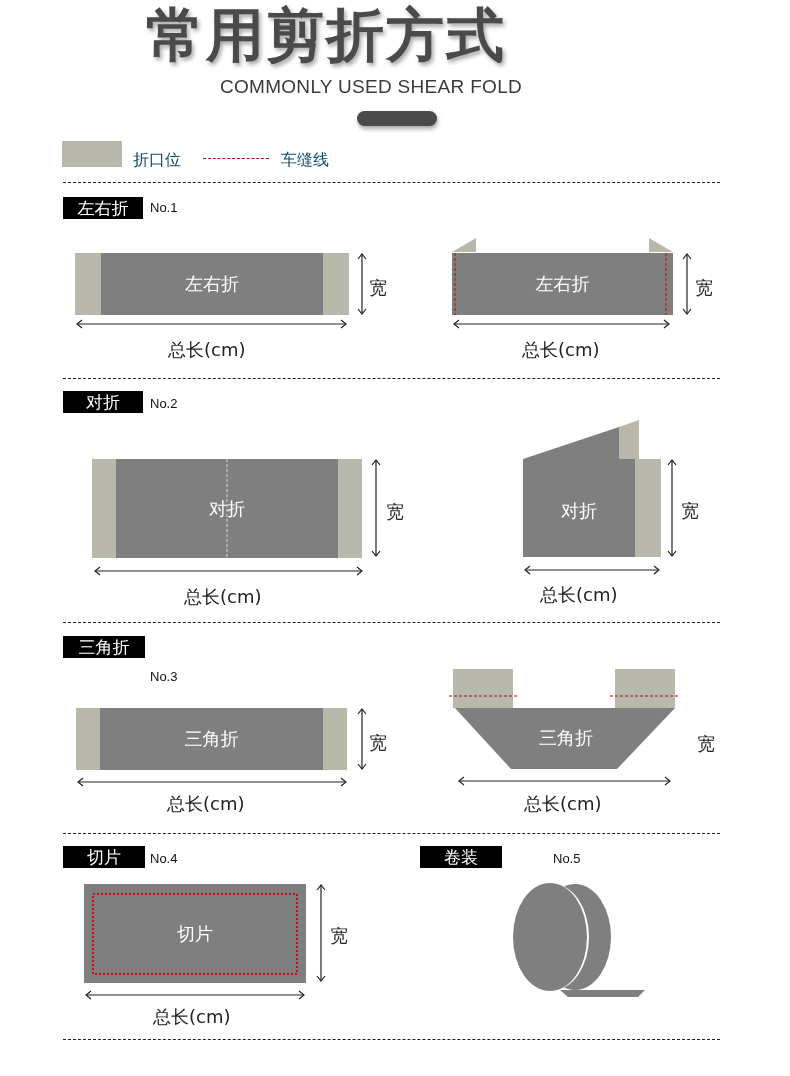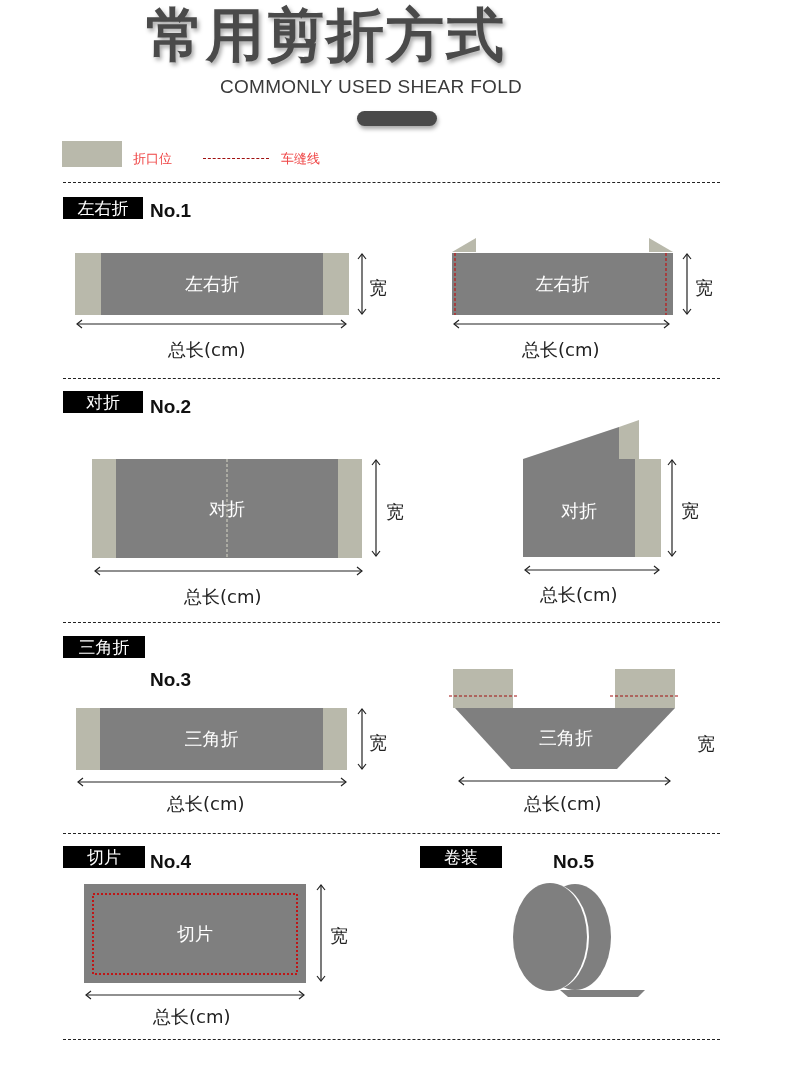--- a/index.html
+++ b/index.html
@@ -6,25 +6,25 @@
   body { width: 790px; height: 1076px; background: #ffffff; position: relative; overflow: hidden;
          font-family: "DejaVu Sans", "Liberation Sans", sans-serif; color: #222; }
   .abs { position: absolute; }
   .title { left: 0; width: 652px; top: 2px; text-align: center; font-size: 58px; font-weight: bold;
            color: #4a4a4a; letter-spacing: 2px; text-shadow: 2px 3px 4px rgba(0,0,0,0.35); line-height: 66px; }
   .subtitle { left: 0; width: 742px; top: 76px; text-align: center; font-size: 19px; color: #3a3a3a;
               font-family: "Liberation Sans", sans-serif; letter-spacing: 0.3px; }
   .pill { left: 357px; top: 111px; width: 80px; height: 15px; border-radius: 8px; background: #4a4a4a;
           box-shadow: 1px 3px 4px rgba(0,0,0,0.35); }
   .legend-swatch { left: 62px; top: 141px; width: 60px; height: 26px; background: #b9b9ab; }
-  .legend-text { font-size: 13px; color: #ef4444; }
+  .legend-text { font-size: 16px; color: #0c4a6e; }
   .legend-line { left: 203px; top: 158px; width: 66px; border-top: 1px dashed #a01010; }
   .sep { left: 63px; width: 657px; height: 0; border-top: 1.5px dashed #222; }
   .tag { height: 22px; background: #000; color: #fff; font-size: 17px; line-height: 22px; text-align: center; }
-  .num { font-size: 19px; color: #111; font-family: "Liberation Sans", sans-serif; font-weight: bold; }
+  .num { font-size: 13px; color: #111; font-family: "Liberation Sans", sans-serif; }
   .fold { background: #b9b9ab; }
   .body { background: #7f7f7f; color: #fff; font-size: 18px; display: flex; align-items: center; justify-content: center; }
   .dim { font-size: 18px; color: #222; font-family: "DejaVu Sans", sans-serif; }
   svg { position: absolute; overflow: visible; }
 </style>
 </head>
 <body>
 
 <div class="abs title">常用剪折方式</div>
 <div class="abs subtitle">COMMONLY USED SHEAR FOLD</div>

